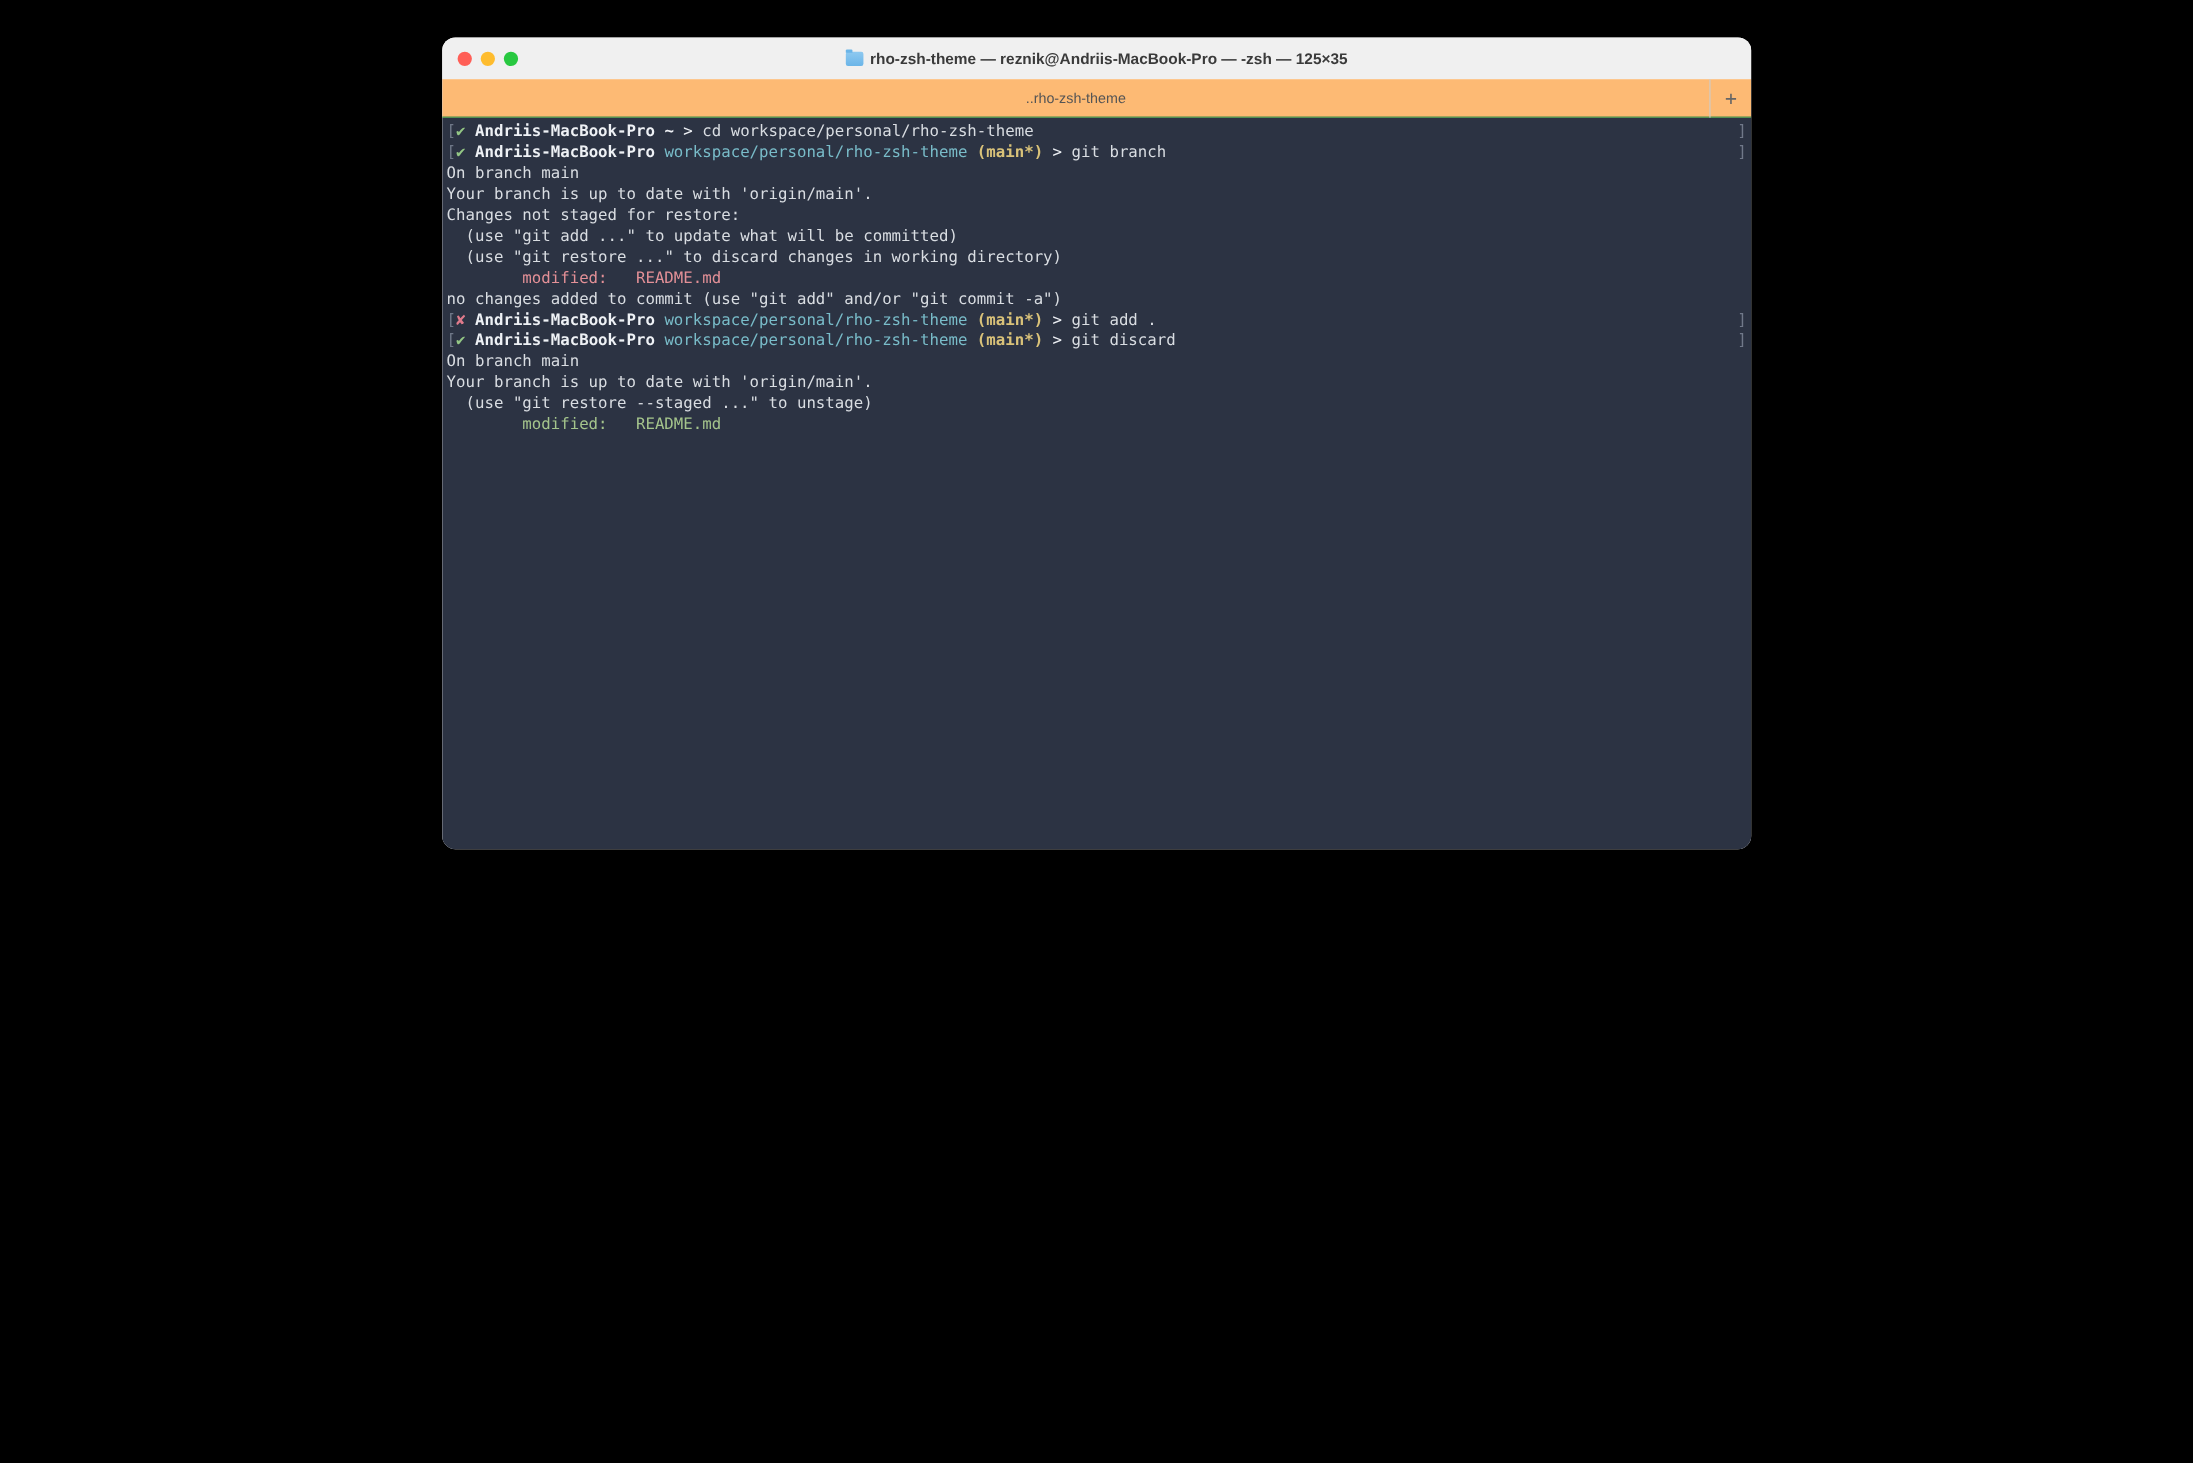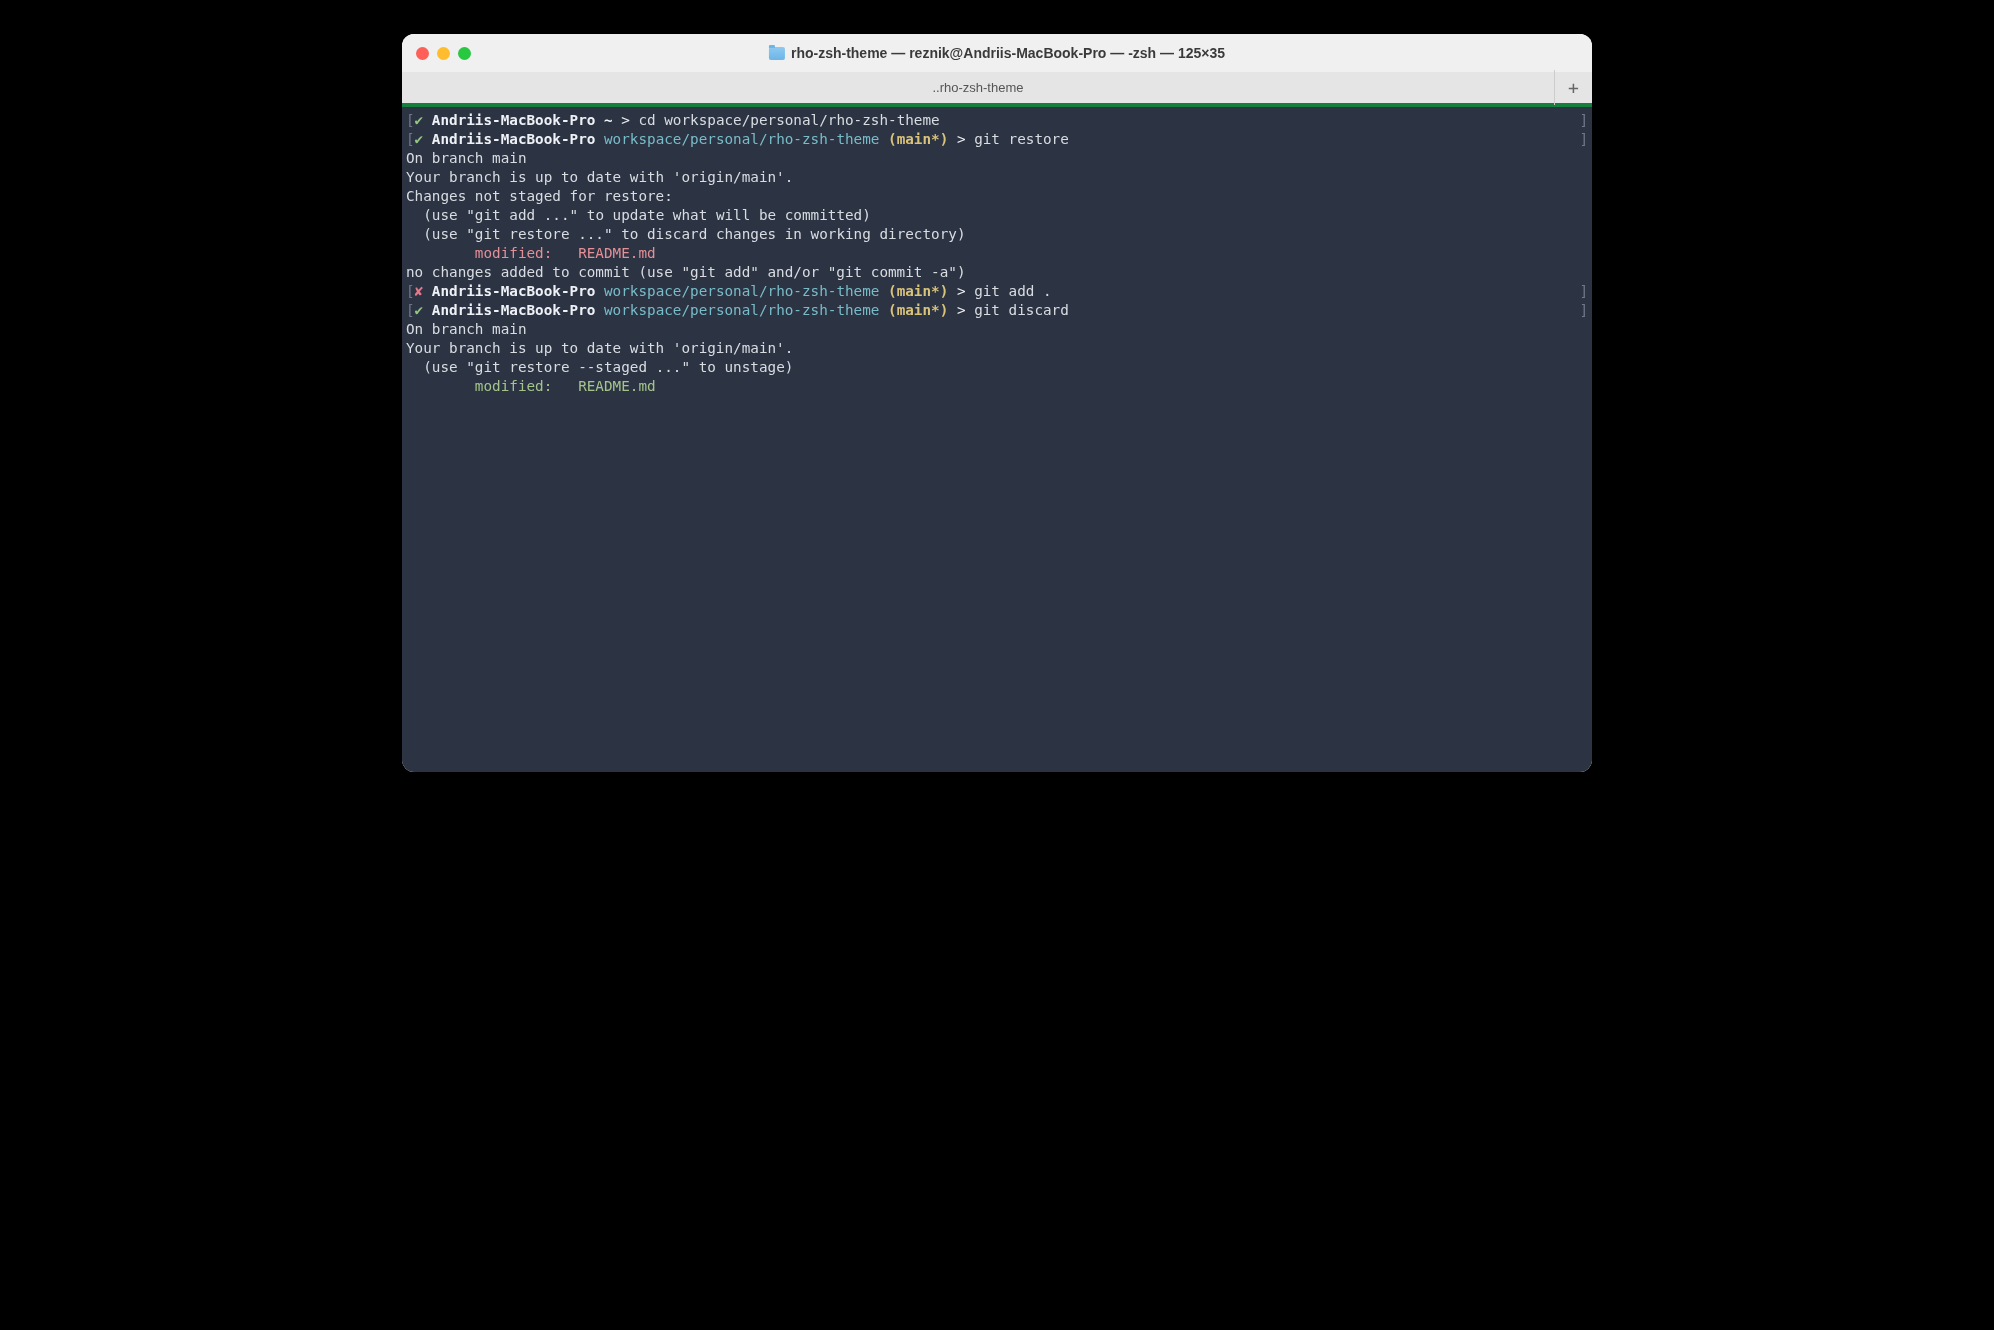--- a/index.html
+++ b/index.html
@@ -66,26 +66,26 @@
       content: "";
       position: absolute;
       top: -2px;
       left: 0;
       width: 6px;
       height: 3px;
       background: #6bb5e8;
       border-radius: 1px 1px 0 0;
     }
     .tabbar {
-      background: #e5e5e5;
+      background: #fdba74;
       height: 35px;
       display: flex;
       align-items: center;
       position: relative;
-      border-bottom: 4px solid #15803d;
+      border-bottom: 1px solid #15803d;
     }
     .tab-title {
       flex: 1;
       text-align: center;
       color: #555;
       font-family: -apple-system, BlinkMacSystemFont, "Helvetica Neue", sans-serif;
       font-size: 13px;
     }
     .new-tab {
       width: 38px;
@@ -144,21 +144,21 @@
       <span class="folder-icon"></span>
       <span>rho-zsh-theme — reznik@Andriis-MacBook-Pro — -zsh — 125×35</span>
     </div>
   </div>
   <div class="tabbar">
     <div class="tab-title">..rho-zsh-theme</div>
     <div class="new-tab">+</div>
   </div>
   <div class="terminal" id="terminal">
       <div class="line"><span class="line-left"><span class="dim">[</span><span class="check">✔</span> <span class="bold">Andriis-MacBook-Pro</span> <span class="bold">~</span> <span class="white">&gt;</span> <span class="cmd">cd workspace/personal/rho-zsh-theme</span></span><span class="line-right dim">]</span></div>
-      <div class="line"><span class="line-left"><span class="dim">[</span><span class="check">✔</span> <span class="bold">Andriis-MacBook-Pro</span> <span class="cyan">workspace/personal/rho-zsh-theme</span> <span class="yellow">(main*)</span> <span class="white">&gt;</span> <span class="cmd">git restore</span></span><span class="line-right dim">]</span></div>
+      <div class="line"><span class="line-left"><span class="dim">[</span><span class="check">✔</span> <span class="bold">Andriis-MacBook-Pro</span> <span class="cyan">workspace/personal/rho-zsh-theme</span> <span class="yellow">(main*)</span> <span class="white">&gt;</span> <span class="cmd">git branch</span></span><span class="line-right dim">]</span></div>
       <div class="line"><span class="line-left">On branch main</span></div>
       <div class="line"><span class="line-left">Your branch is up to date with 'origin/main'.</span></div>
       <div class="line"> </div>
       <div class="line"><span class="line-left">Changes not staged for restore:</span></div>
       <div class="line"><span class="line-left">  (use "git add <file>..." to update what will be committed)</file></span></div>
       <div class="line"><span class="line-left">  (use "git restore <file>..." to discard changes in working directory)</file></span></div>
       <div class="line"><span class="line-left red">        modified:   README.md</span></div>
       <div class="line"> </div>
       <div class="line"><span class="line-left">no changes added to commit (use "git add" and/or "git commit -a")</span></div>
       <div class="line"><span class="line-left"><span class="dim">[</span><span class="cross">✘</span> <span class="bold">Andriis-MacBook-Pro</span> <span class="cyan">workspace/personal/rho-zsh-theme</span> <span class="yellow">(main*)</span> <span class="white">&gt;</span> <span class="cmd">git add .</span></span><span class="line-right dim">]</span></div>

